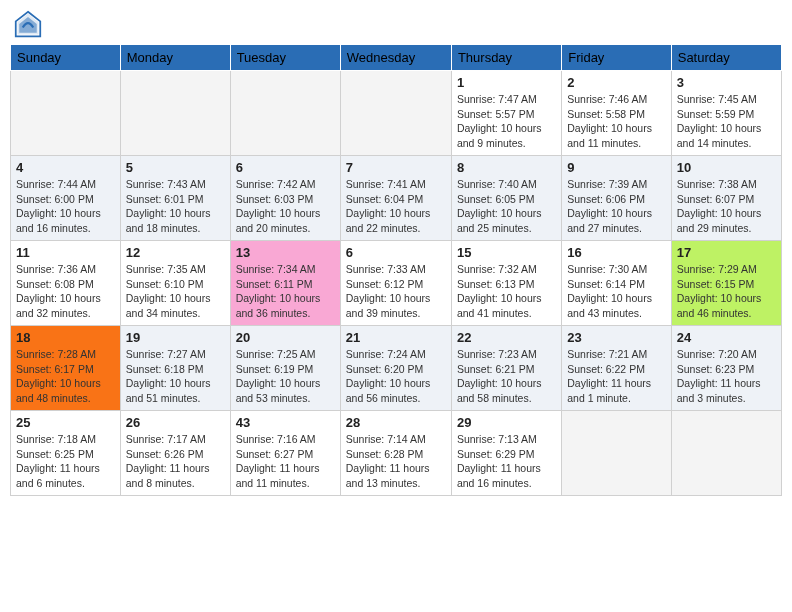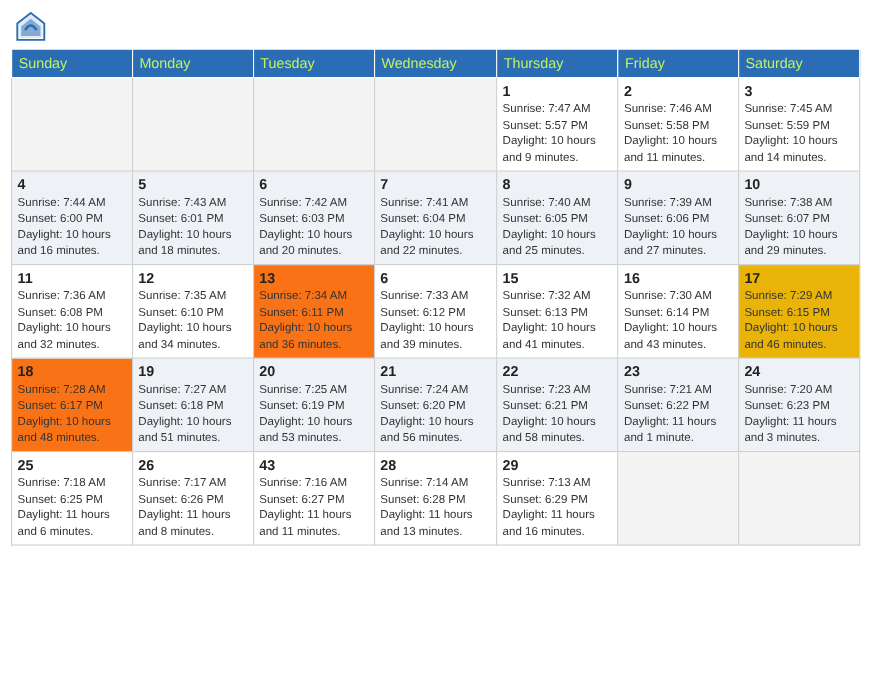--- a/index.html
+++ b/index.html
@@ -47,21 +47,21 @@
       color: #555;
       text-align: right;
     }
     .calendar {
       width: 100%;
       border-collapse: collapse;
       font-size: 11px;
     }
     .calendar th {
       background: #2a6db5;
-      color: #bef264;
+      color: #000000;
       padding: 5px 6px;
       text-align: left;
       font-size: 13px;
       font-weight: normal;
       border: 1px solid #fff;
     }
     .calendar td {
       border: 1px solid #d0d0d0;
       vertical-align: top;
       padding: 4px 5px;
@@ -218,21 +218,21 @@
 Daylight: 10 hours
 and 32 minutes.</div>
         </td>
         <td style="background: rgb(255, 255, 255);">
           <div class="day-num">12</div>
           <div class="day-info" style="white-space: pre-line;">Sunrise: 7:35 AM
 Sunset: 6:10 PM
 Daylight: 10 hours
 and 34 minutes.</div>
         </td>
-        <td style="background: #f97316;">
+        <td style="background: #f9a8d4;">
           <div class="day-num">13</div>
           <div class="day-info" style="white-space: pre-line;">Sunrise: 7:34 AM
 Sunset: 6:11 PM
 Daylight: 10 hours
 and 36 minutes.</div>
         </td>
         <td style="background: rgb(255, 255, 255);">
           <div class="day-num">6</div>
           <div class="day-info" style="white-space: pre-line;">Sunrise: 7:33 AM
 Sunset: 6:12 PM
@@ -246,21 +246,21 @@
 Daylight: 10 hours
 and 41 minutes.</div>
         </td>
         <td style="background: rgb(255, 255, 255);">
           <div class="day-num">16</div>
           <div class="day-info" style="white-space: pre-line;">Sunrise: 7:30 AM
 Sunset: 6:14 PM
 Daylight: 10 hours
 and 43 minutes.</div>
         </td>
-        <td style="background: #eab308;">
+        <td style="background: #bef264;">
           <div class="day-num">17</div>
           <div class="day-info" style="white-space: pre-line;">Sunrise: 7:29 AM
 Sunset: 6:15 PM
 Daylight: 10 hours
 and 46 minutes.</div>
         </td>
       </tr>
       <tr style="background: rgb(240, 244, 248);">
         <td style="background: #f97316;">
           <div class="day-num">18</div>

